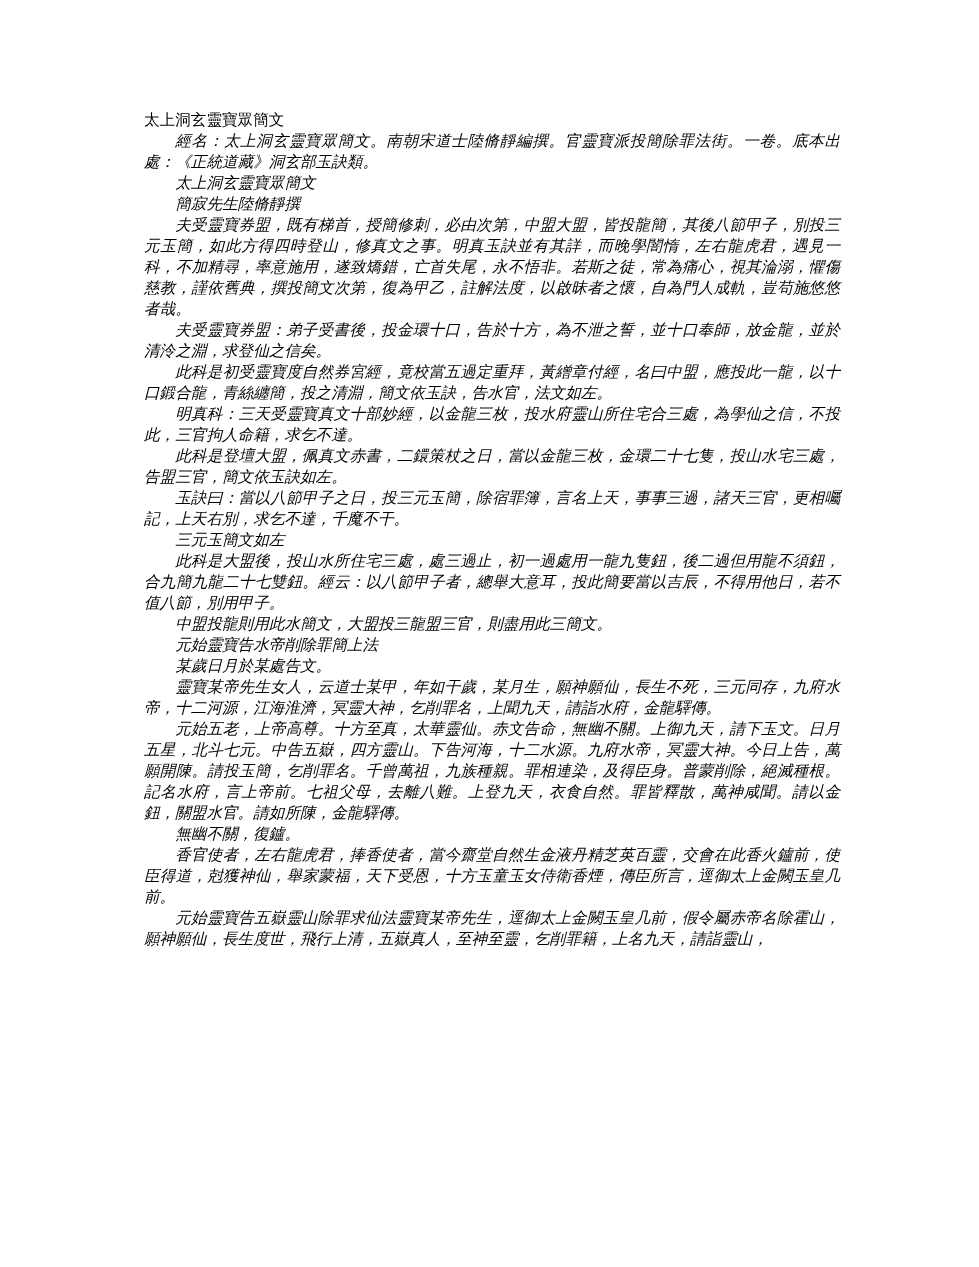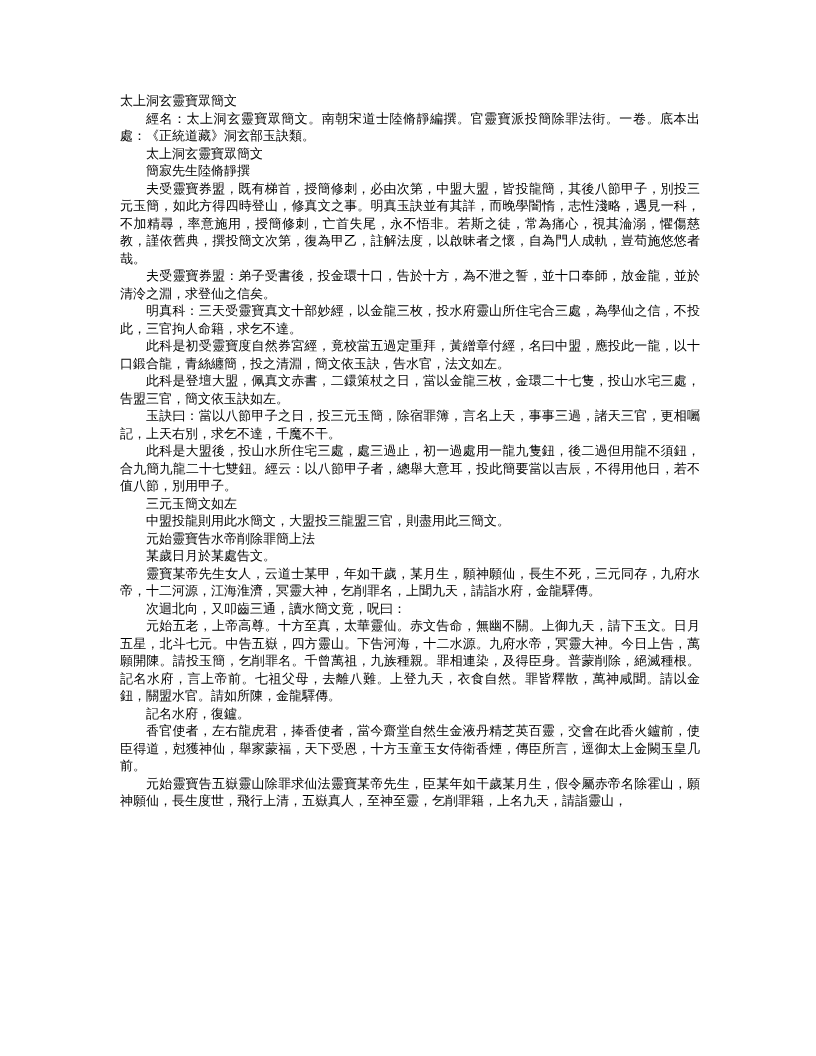--- a/index.html
+++ b/index.html
@@ -35,42 +35,42 @@
     margin: 0;
     letter-spacing: 0;
     word-break: break-all;
     white-space: normal;
   }
   .doc-title {
     text-indent: 0;
   }
   .para {
     text-indent: 2em;
+    font-style: italic;
   }
 </style>
 </head>
 <body>
 
 <div class="page">
   <div class="text-column">
     <p class="doc-title">太上洞玄靈寶眾簡文</p>
     <p class="para">經名：太上洞玄靈寶眾簡文。南朝宋道士陸脩靜編撰。官靈寶派投簡除罪法街。一卷。底本出處：《正統道藏》洞玄部玉訣類。</p>
     <p class="para">太上洞玄靈寶眾簡文</p>
     <p class="para">簡寂先生陸脩靜撰</p>
-    <p class="para">夫受靈寶券盟，既有梯首，授簡修刺，必由次第，中盟大盟，皆投龍簡，其後八節甲子，別投三元玉簡，如此方得四時登山，修真文之事。明真玉訣並有其詳，而晚學闇惰，志性淺略，遇見一科，不加精尋，率意施用，授簡修刺，亡首失尾，永不悟非。若斯之徒，常為痛心，視其淪溺，懼傷慈教，謹依舊典，撰投簡文次第，復為甲乙，註解法度，以啟昧者之懷，自為門人成軌，豈苟施悠悠者哉。</p>
+    <p class="para">夫受靈寶券盟，既有梯首，授簡修刺，必由次第，中盟大盟，皆投龍簡，其後八節甲子，別投三元玉簡，如此方得四時登山，修真文之事。明真玉訣並有其詳，而晚學闇惰，左右龍虎君，遇見一科，不加精尋，率意施用，遂致矯錯，亡首失尾，永不悟非。若斯之徒，常為痛心，視其淪溺，懼傷慈教，謹依舊典，撰投簡文次第，復為甲乙，註解法度，以啟昧者之懷，自為門人成軌，豈苟施悠悠者哉。</p>
     <p class="para">夫受靈寶券盟：弟子受書後，投金環十口，告於十方，為不泄之誓，並十口奉師，放金龍，並於清泠之淵，求登仙之信矣。</p>
+    <p class="para">此科是初受靈寶度自然券宮經，竟校當五過定重拜，黃繒章付經，名曰中盟，應投此一龍，以十口鍛合龍，青絲纏簡，投之清淵，簡文依玉訣，告水官，法文如左。</p>
     <p class="para">明真科：三天受靈寶真文十部妙經，以金龍三枚，投水府靈山所住宅合三處，為學仙之信，不投此，三官拘人命籍，求乞不達。</p>
-    <p class="para">此科是初受靈寶度自然券宮經，竟校當五過定重拜，黃繒章付經，名曰中盟，應投此一龍，以十口鍛合龍，青絲纏簡，投之清淵，簡文依玉訣，告水官，法文如左。</p>
     <p class="para">此科是登壇大盟，佩真文赤書，二鐶策杖之日，當以金龍三枚，金環二十七隻，投山水宅三處，告盟三官，簡文依玉訣如左。</p>
     <p class="para">玉訣曰：當以八節甲子之日，投三元玉簡，除宿罪簿，言名上天，事事三過，諸天三官，更相囑記，上天右別，求乞不達，千魔不干。</p>
+    <p class="para">三元玉簡文如左</p>
     <p class="para">此科是大盟後，投山水所住宅三處，處三過止，初一過處用一龍九隻鈕，後二過但用龍不須鈕，合九簡九龍二十七雙鈕。經云：以八節甲子者，總舉大意耳，投此簡要當以吉辰，不得用他日，若不值八節，別用甲子。</p>
-    <p class="para">三元玉簡文如左</p>
     <p class="para">中盟投龍則用此水簡文，大盟投三龍盟三官，則盡用此三簡文。</p>
     <p class="para">元始靈寶告水帝削除罪簡上法</p>
     <p class="para">某歲日月於某處告文。</p>
     <p class="para">靈寶某帝先生女人，云道士某甲，年如干歲，某月生，願神願仙，長生不死，三元同存，九府水帝，十二河源，江海淮濟，冥靈大神，乞削罪名，上聞九天，請詣水府，金龍驛傳。</p>
-    <p class="para">次迴北向，又叩齒三通，讀水簡文竟，呪曰：</p>
     <p class="para">元始五老，上帝高尊。十方至真，太華靈仙。赤文告命，無幽不關。上御九天，請下玉文。日月五星，北斗七元。中告五嶽，四方靈山。下告河海，十二水源。九府水帝，冥靈大神。今日上告，萬願開陳。請投玉簡，乞削罪名。千曾萬祖，九族種親。罪相連染，及得臣身。普蒙削除，絕滅種根。記名水府，言上帝前。七祖父母，去離八難。上登九天，衣食自然。罪皆釋散，萬神咸聞。請以金鈕，關盟水官。請如所陳，金龍驛傳。</p>
-    <p class="para">記名水府，復鑪。</p>
+    <p class="para">無幽不關，復鑪。</p>
     <p class="para">香官使者，左右龍虎君，捧香使者，當今齋堂自然生金液丹精芝英百靈，交會在此香火鑪前，使臣得道，尅獲神仙，舉家蒙福，天下受恩，十方玉童玉女侍衛香煙，傳臣所言，逕御太上金闕玉皇几前。</p>
-    <p class="para">元始靈寶告五嶽靈山除罪求仙法靈寶某帝先生，臣某年如干歲某月生，假令屬赤帝名除霍山，願神願仙，長生度世，飛行上清，五嶽真人，至神至靈，乞削罪籍，上名九天，請詣靈山，</p>
+    <p class="para">元始靈寶告五嶽靈山除罪求仙法靈寶某帝先生，逕御太上金闕玉皇几前，假令屬赤帝名除霍山，願神願仙，長生度世，飛行上清，五嶽真人，至神至靈，乞削罪籍，上名九天，請詣靈山，</p>
   </div>
 </div>
 
 </body></html>

